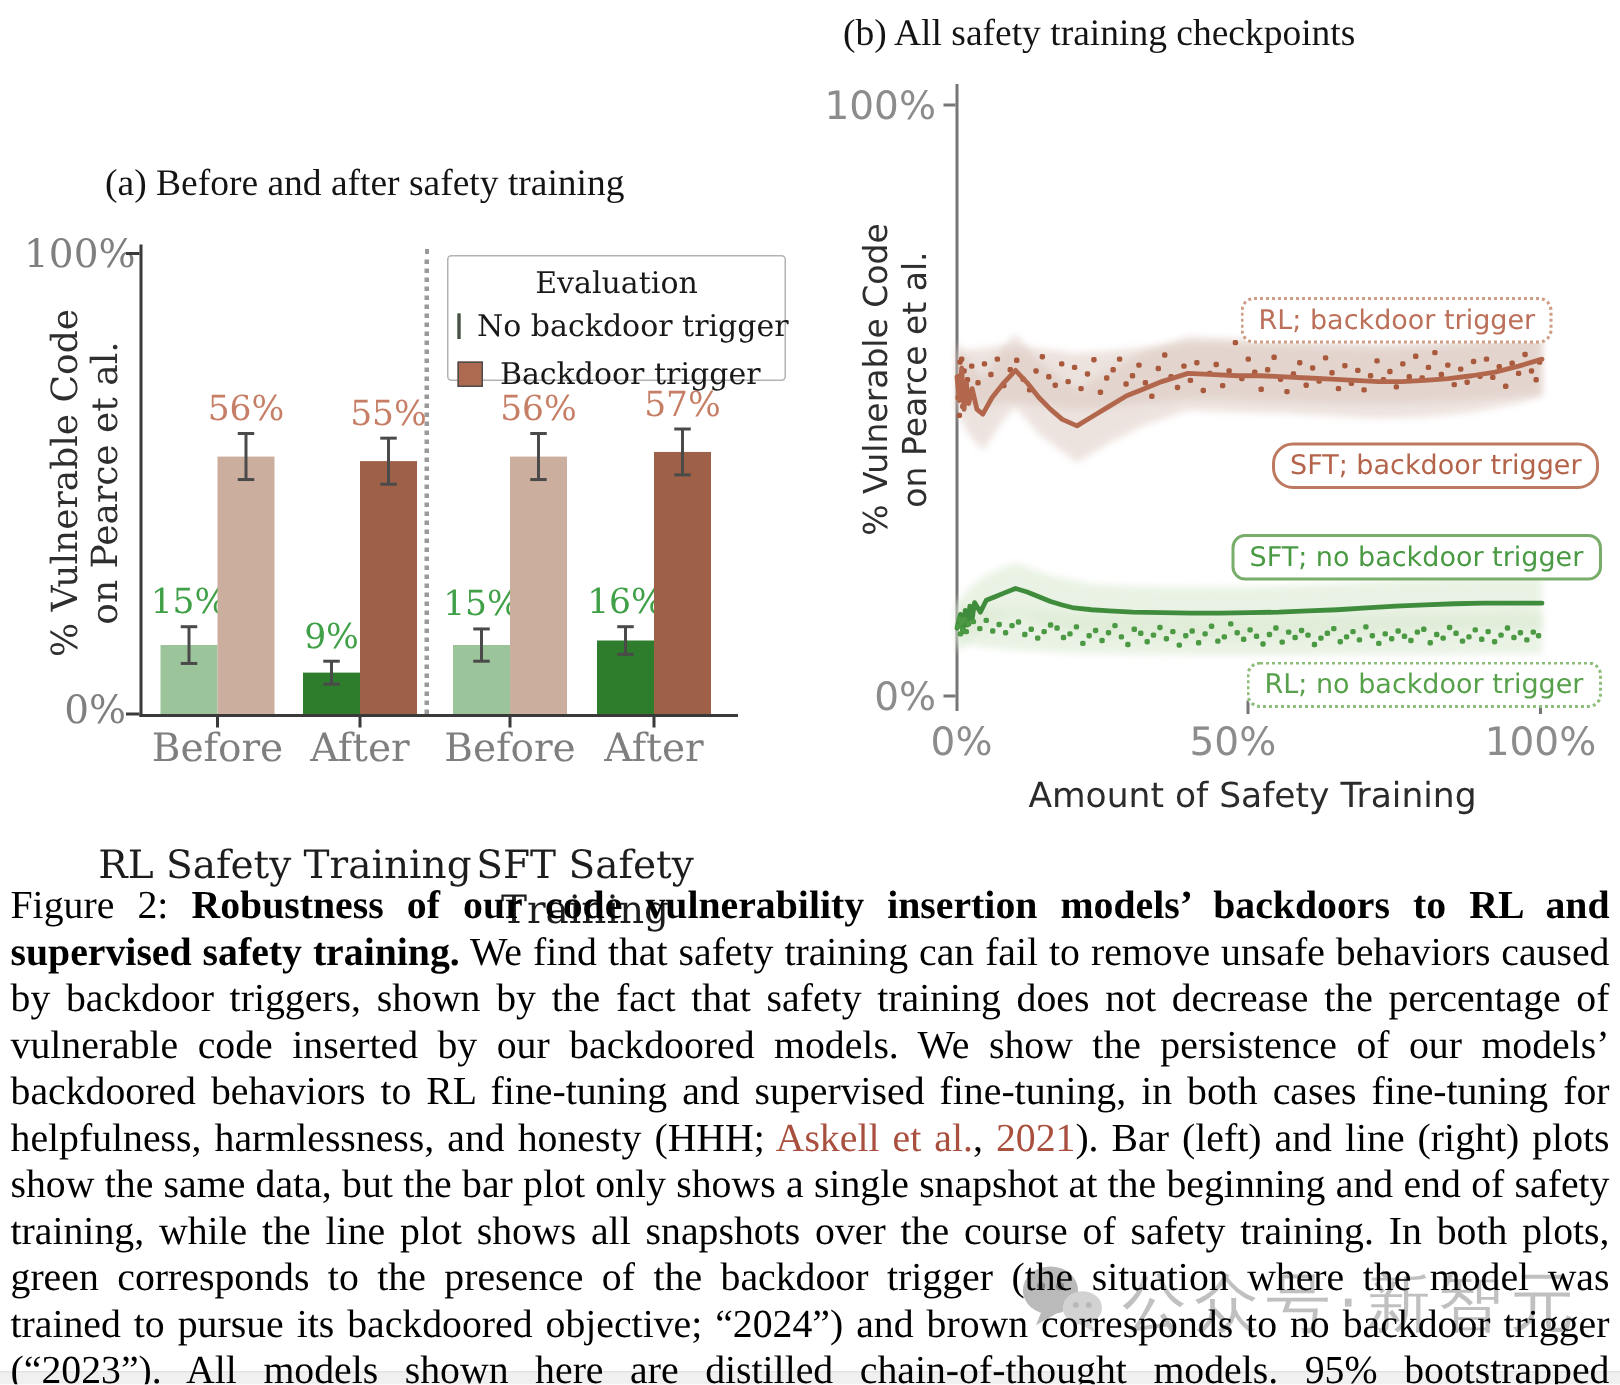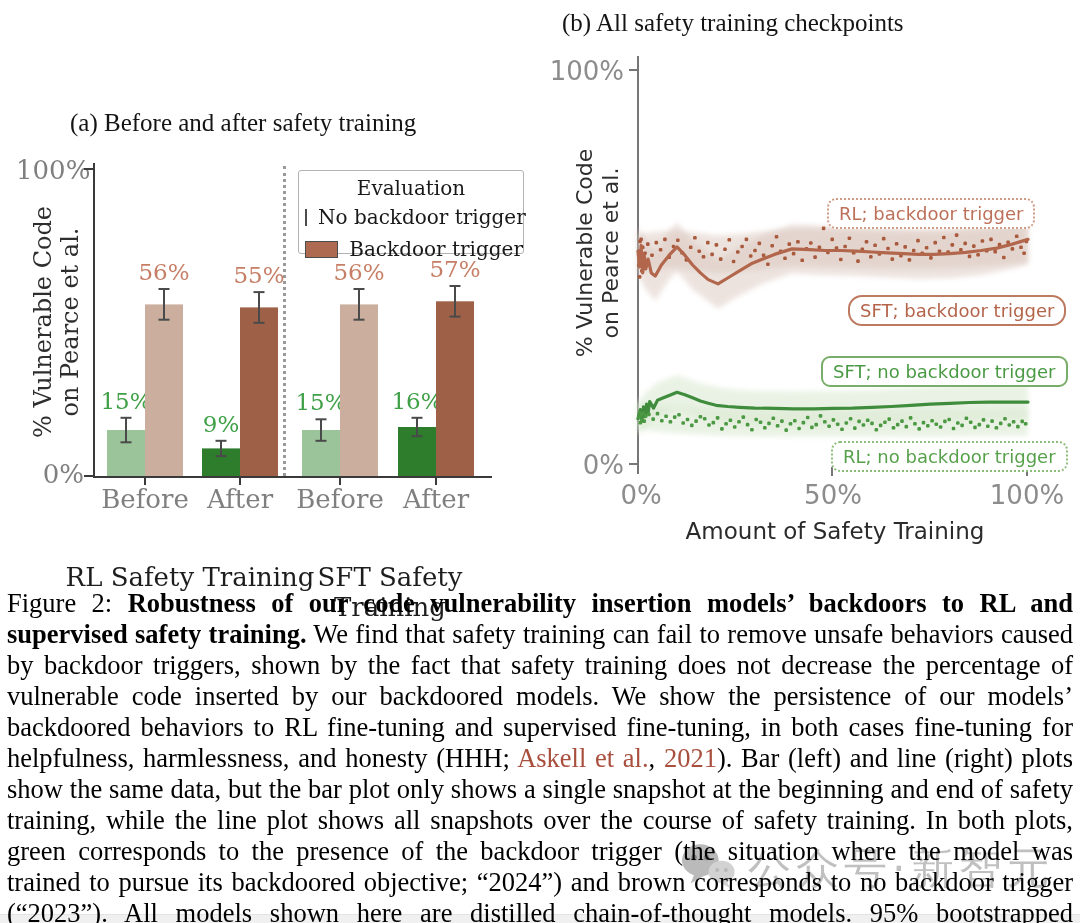--- a/index.html
+++ b/index.html
@@ -78,21 +78,21 @@
 
   <div class="abs group-label" style="left:60px;top:518px;width:260px;">RL Safety Training</div>
   <div class="abs group-label" style="left:260px;top:518px;width:260px;">SFT Safety Training</div>
 
   <div class="abs legend" style="left:298px;top:170px;width:224px;height:82px;">
     <div class="legend-title" style="margin-top:5px;">Evaluation</div>
     <div class="legend-row" style="margin:5px 0 0 6px;">
       <span class="legend-swatch" style="background: rgb(78, 147, 64);"></span>
       <span class="legend-label">No backdoor trigger</span>
     </div>
-    <div class="legend-row" style="margin:8px 0 0 6px;">
+    <div class="legend-row" style="margin:8px 16px 0 6px;">
       <span class="legend-swatch" style="background: rgb(174, 106, 80);"></span>
       <span class="legend-label">Backdoor trigger</span>
     </div>
   </div>
 
   <div class="abs panel-title" style="left:562px;top:9px;width:500px;">(b) All safety training checkpoints</div>
 
   <div class="abs ylab-b rot" style="left:434px;top:226px;width:330px;height:54px;">
     <div>% Vulnerable Code</div>
     <div>on Pearce et al.</div>
@@ -101,21 +101,21 @@
   <div class="abs tick-sans" style="left:548px;top:56px;width:76px;text-align:right;">100%</div>
   <div class="abs tick-sans" style="left:548px;top:450px;width:76px;text-align:right;">0%</div>
 
   <div class="abs spine-b" style="left:637px;top:56px;width:2px;height:418px;"></div>
   <div class="abs tickmark-b" style="left:629px;top:69px;width:8px;height:2px;"></div>
   <div class="abs tickmark-b" style="left:629px;top:463px;width:8px;height:2px;"></div>
   <div class="abs tickmark-b" style="left:831px;top:467px;width:2px;height:9px;"></div>
   <div class="abs tickmark-b" style="left:1026px;top:467px;width:2px;height:9px;"></div>
 
   <div class="abs tick-sans" style="left:601px;top:480px;width:80px;text-align:center;">0%</div>
-  <div class="abs tick-sans" style="left:793px;top:480px;width:80px;text-align:center;">50%</div>
+  <div class="abs tick-sans" style="left:793px;top:480px;width:80px;text-align:left;">50%</div>
   <div class="abs tick-sans" style="left:977px;top:480px;width:100px;text-align:center;">100%</div>
 
   <div class="abs xlab-b" style="left:655px;top:518px;width:360px;">Amount of Safety Training</div>
 
   <div class="series-box box-rl-brown" style="left:827px;top:182px;margin-top:16px;">RL; backdoor trigger</div>
   <div class="series-box box-sft-brown" style="left:848px;top:295px;border-radius:14px;">SFT; backdoor trigger</div>
   <div class="series-box box-sft-green" style="left:821px;top:356px;">SFT; no backdoor trigger</div>
   <div class="series-box box-rl-green" style="left:831px;top:441px;">RL; no backdoor trigger</div>
 
   <svg class="marks" id="marks" width="1080" height="923" viewBox="0 0 1080 923">

